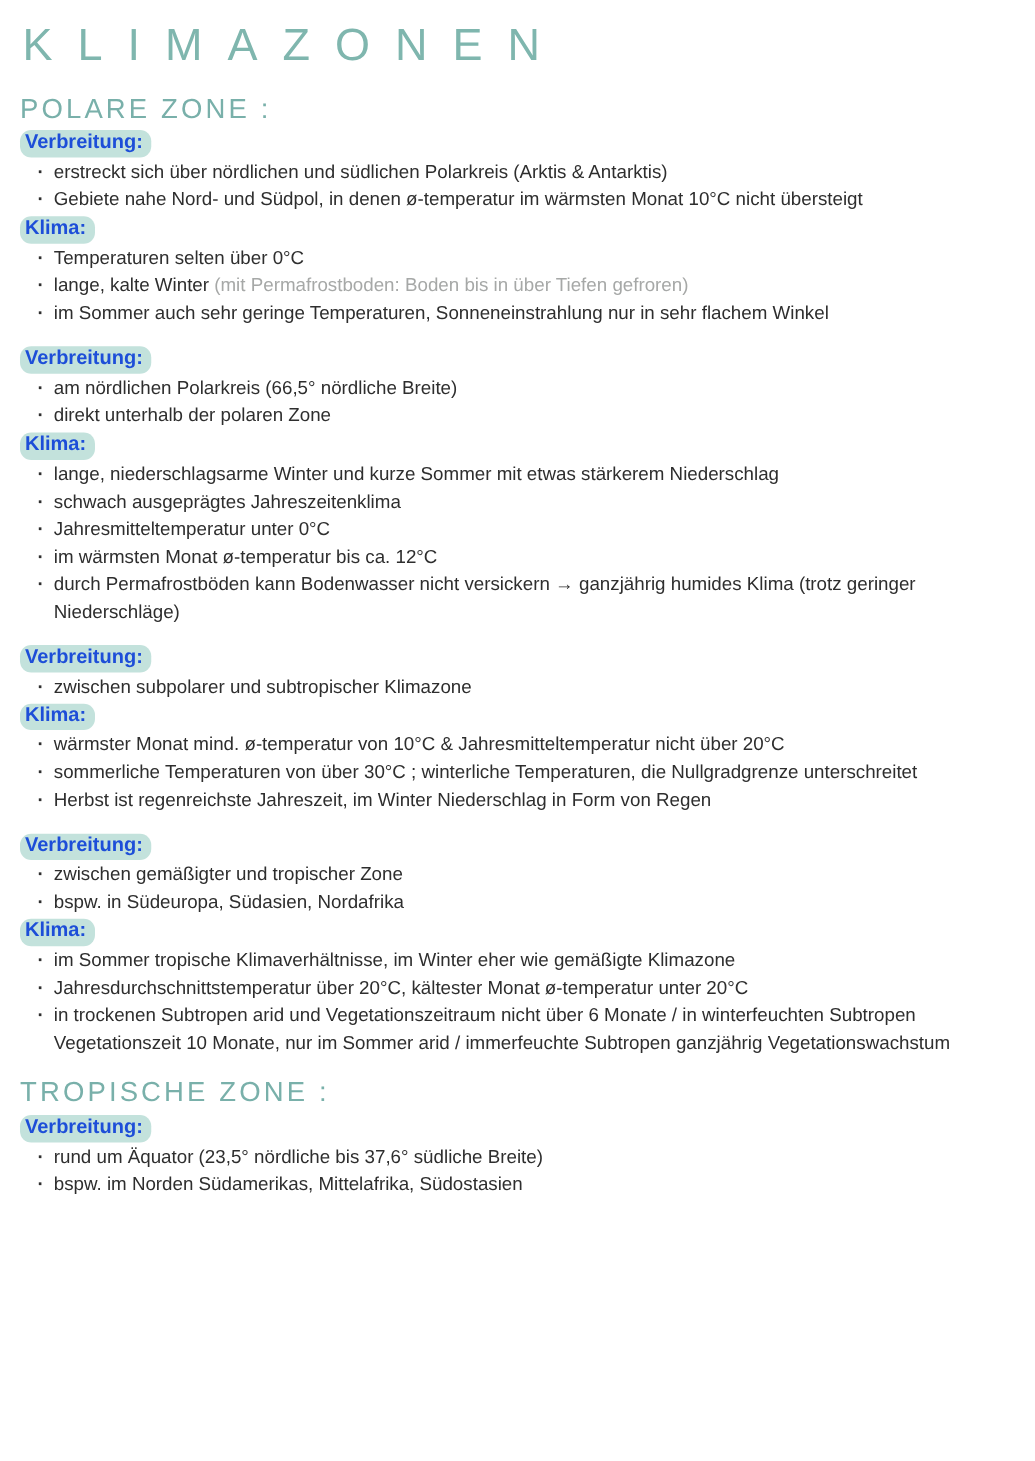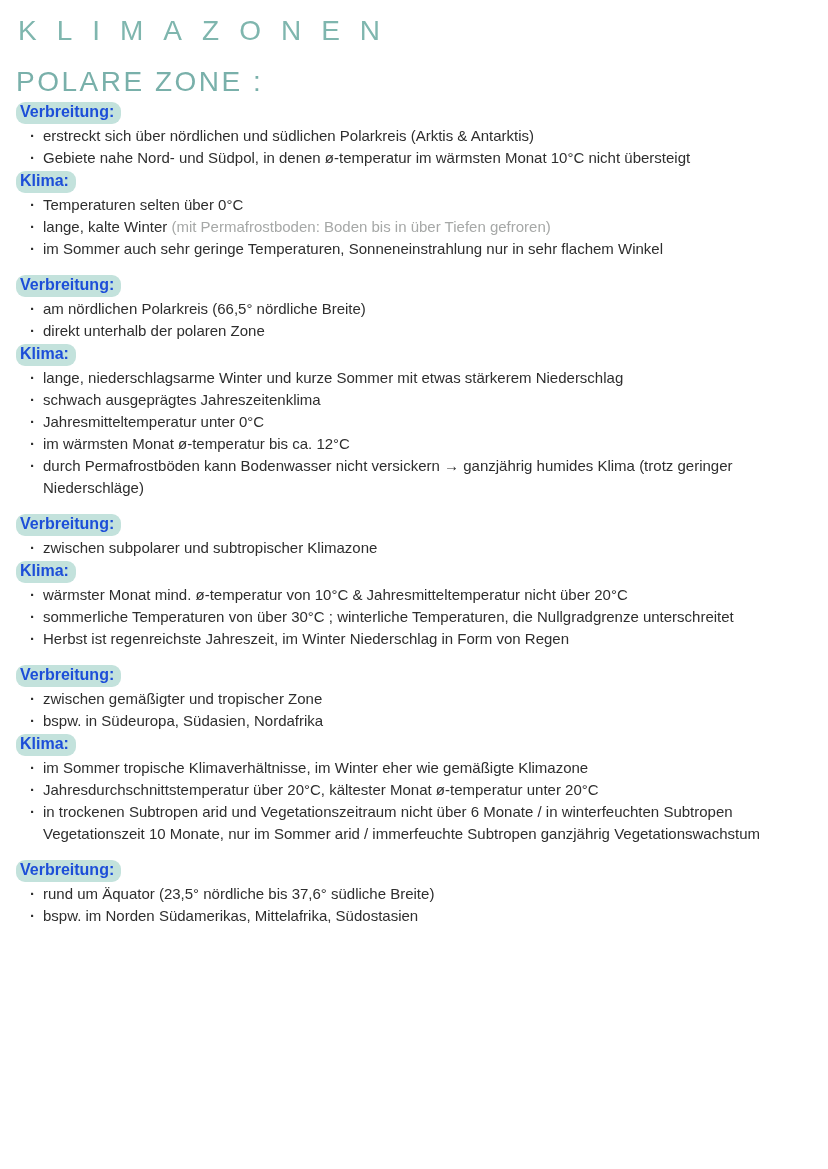--- a/index.html
+++ b/index.html
@@ -10,31 +10,31 @@
     overflow: hidden;
     font-family: "Liberation Sans", sans-serif;
     color: #2e2e2e;
     position: relative;
   }
   .page {
     padding: 12px 20px 0 16px;
   }
   .page-title {
     color: #7fb6ae;
-    font-size: 28px;
+    font-size: 36px;
     font-weight: 400;
     letter-spacing: 20px;
     line-height: 1.1;
     margin: 4px 0 18px 2px;
     font-family: "Liberation Sans", sans-serif;
   }
   .section { margin-bottom: 15px; }
   .section-heading {
     color: #79b0aa;
-    font-size: 28px;
+    font-size: 22px;
     font-weight: 400;
     letter-spacing: 2.5px;
     margin: 14px 0 4px 0;
     line-height: 1.2;
   }
   .block-label-row { margin: 2px 0 1px 0; }
   .block-label {
     display: inline-block;
     background: #c3e2dc;
     border-radius: 9px;
@@ -179,20 +179,21 @@
             <span class="bullet">·</span>
             <span class="item-text"><span>Jahresdurchschnittstemperatur über 20°C, kältester Monat ø-temperatur unter 20°C</span></span>
           </li>
           <li class="item">
             <span class="bullet">·</span>
             <span class="item-text"><span>in trockenen Subtropen arid und Vegetationszeitraum nicht über 6 Monate / in winterfeuchten Subtropen Vegetationszeit 10 Monate, nur im Sommer arid / immerfeuchte Subtropen ganzjährig Vegetationswachstum</span></span>
           </li>
         </ul>
       </div>
       <div class="section">
+        <h2 class="section-heading">TROPISCHE ZONE :</h2>
         <div class="block-label-row"><span class="block-label">Verbreitung:</span></div>
         <ul class="items">
           <li class="item">
             <span class="bullet">·</span>
             <span class="item-text"><span>rund um Äquator (23,5° nördliche bis 37,6° südliche Breite)</span></span>
           </li>
           <li class="item">
             <span class="bullet">·</span>
             <span class="item-text"><span>bspw. im Norden Südamerikas, Mittelafrika, Südostasien</span></span>
           </li>

